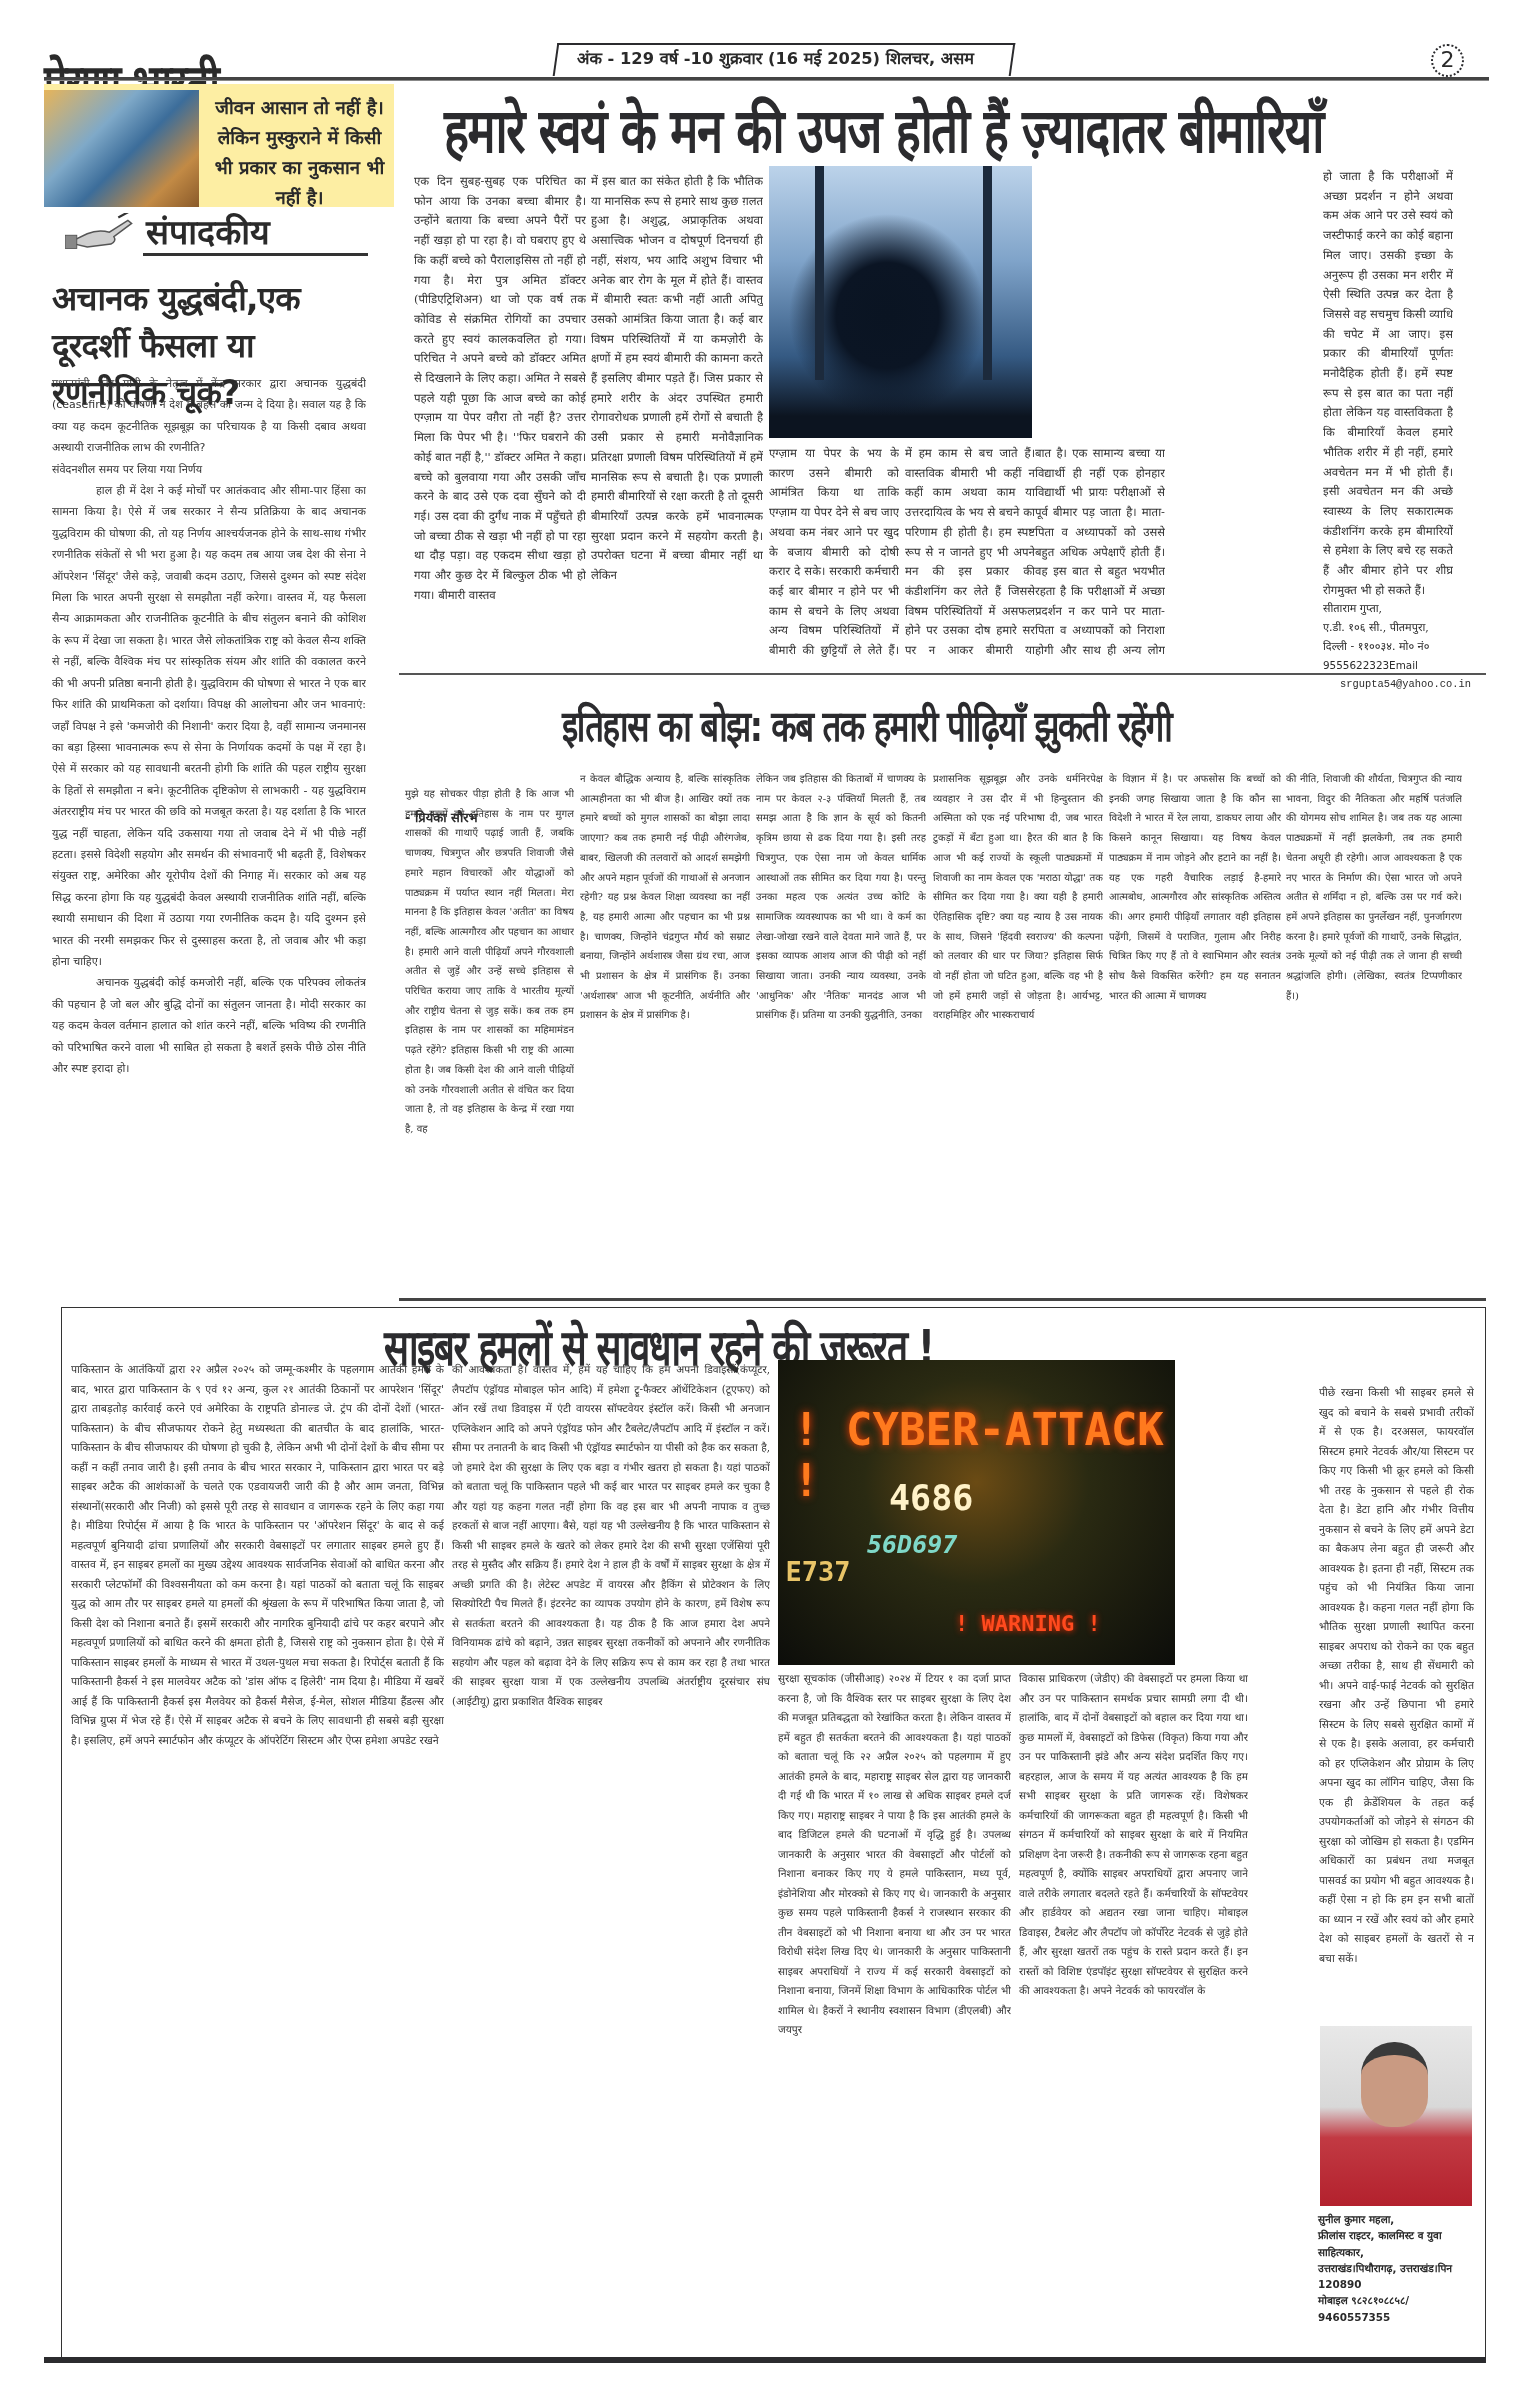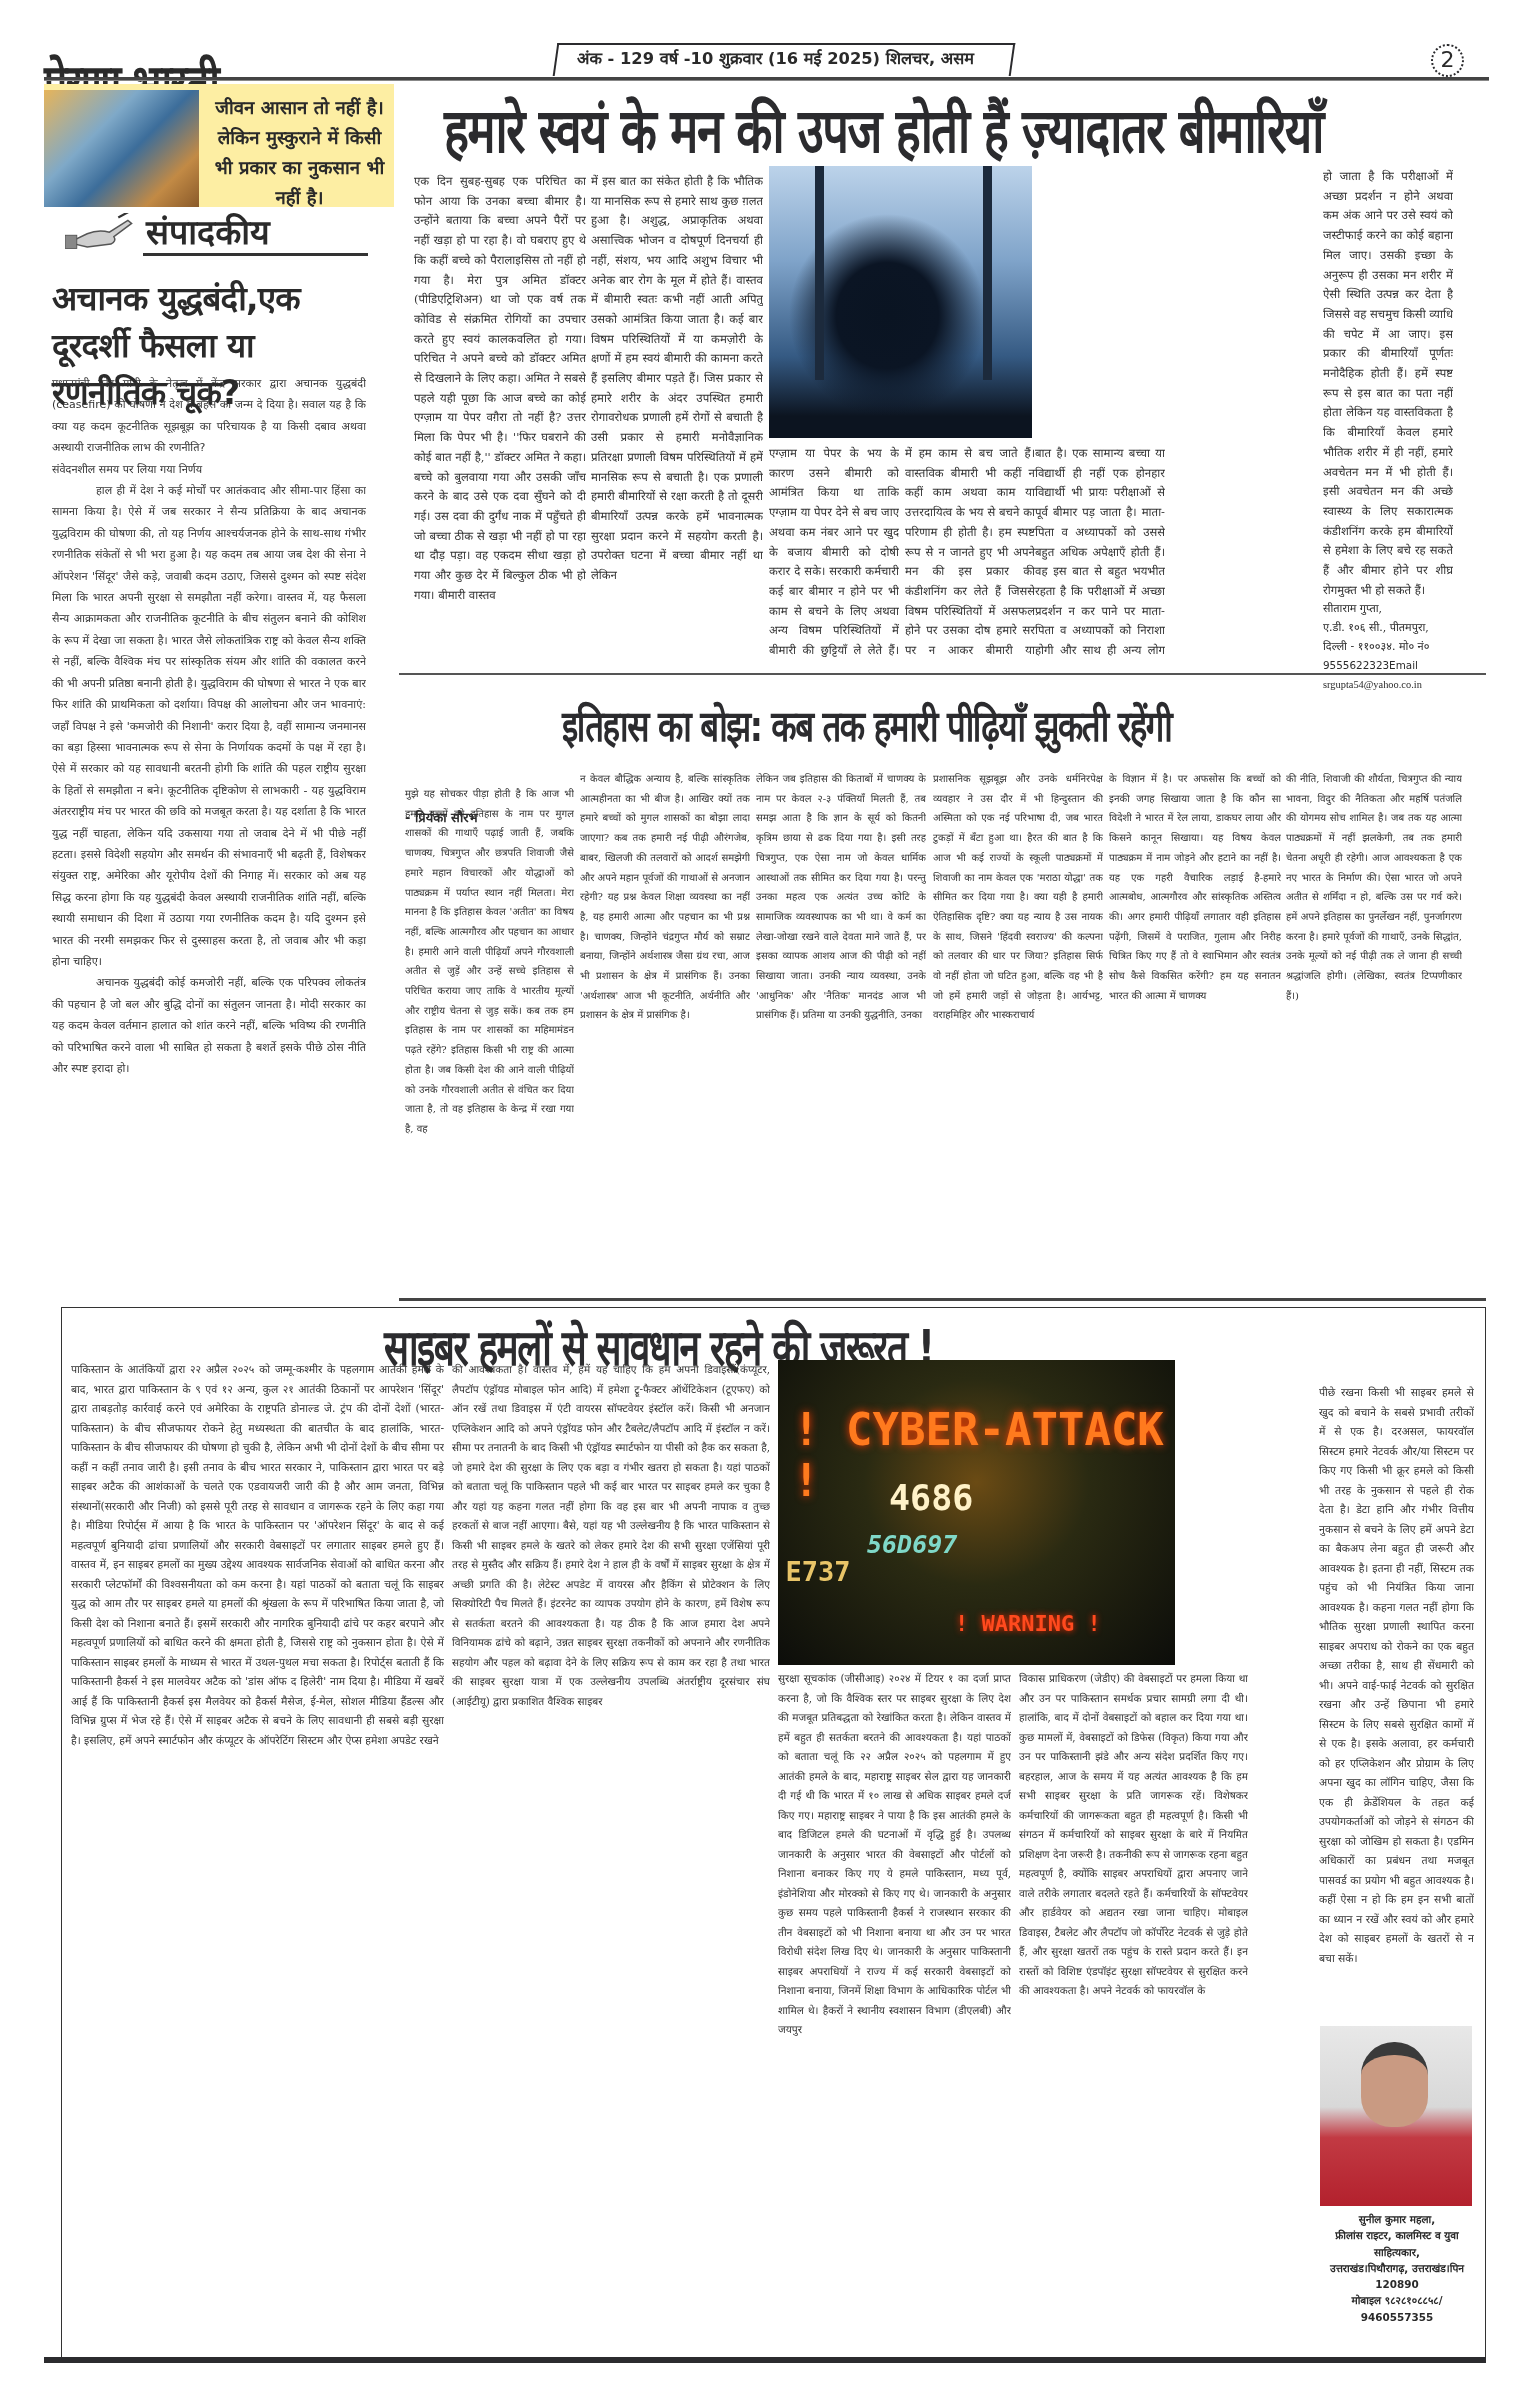--- a/index.html
+++ b/index.html
@@ -103,21 +103,21 @@
 <div class="col" style="left:769px; top:444px; width:130px; height:214px;">एग्ज़ाम या पेपर के भय के कारण उसने बीमारी को आमंत्रित किया था ताकि एग्ज़ाम या पेपर देने से बच जाए अथवा कम नंबर आने पर खुद के बजाय बीमारी को दोषी करार दे सके। सरकारी कर्मचारी कई बार बीमार न होने पर भी काम से बचने के लिए अथवा अन्य विषम परिस्थितियों में बीमारी की छुट्टियाँ ले लेते हैं। बीमारी की छुट्टी या सचमुच बीमार हो जाना दोनों एक ही स्थिति को दर्शाते हैं। दोनों</div>
 <div class="col" style="left:905px; top:444px; width:130px; height:214px;">में हम काम से बच जाते हैं। वास्तविक बीमारी भी कहीं न कहीं काम अथवा काम या उत्तरदायित्व के भय से बचने का परिणाम ही होती है। हम स्पष्ट रूप से न जानते हुए भी अपने मन की इस प्रकार की कंडीशनिंग कर लेते हैं जिससे विषम परिस्थितियों में असफल होने पर उसका दोष हमारे सर पर न आकर बीमारी या परिस्थितियों पर आ जाए। बच्चों व विद्यार्थियों में ये आम</div>
 <div class="col" style="left:1035px; top:444px; width:130px; height:214px;">बात है। एक सामान्य बच्चा या विद्यार्थी ही नहीं एक होनहार विद्यार्थी भी प्रायः परीक्षाओं से पूर्व बीमार पड़ जाता है। माता-पिता व अध्यापकों को उससे बहुत अधिक अपेक्षाएँ होती हैं। वह इस बात से बहुत भयभीत रहता है कि परीक्षाओं में अच्छा प्रदर्शन न कर पाने पर माता-पिता व अध्यापकों को निराशा होगी और साथ ही अन्य लोग उसका उपहास भी उड़ाएँगे। कई बार वह मात्र इसीलिए बीमार</div>
 
 <div class="col" style="left:1325px; top:167px; width:130px; height:433px; left:1323px;">हो जाता है कि परीक्षाओं में अच्छा प्रदर्शन न होने अथवा कम अंक आने पर उसे स्वयं को जस्टीफाई करने का कोई बहाना मिल जाए। उसकी इच्छा के अनुरूप ही उसका मन शरीर में ऐसी स्थिति उत्पन्न कर देता है जिससे वह सचमुच किसी व्याधि की चपेट में आ जाए। इस प्रकार की बीमारियाँ पूर्णतः मनोदैहिक होती हैं। हमें स्पष्ट रूप से इस बात का पता नहीं होता लेकिन यह वास्तविकता है कि बीमारियाँ केवल हमारे भौतिक शरीर में ही नहीं, हमारे अवचेतन मन में भी होती हैं। इसी अवचेतन मन की अच्छे स्वास्थ्य के लिए सकारात्मक कंडीशनिंग करके हम बीमारियों से हमेशा के लिए बचे रह सकते हैं और बीमार होने पर शीघ्र रोगमुक्त भी हो सकते हैं।</div>
 <div class="abs" style="left:1323px; top:599px; width:163px; font-size:11px; line-height:19px;">
   <div>सीताराम गुप्ता,</div>
   <div>ए.डी. १०६ सी., पीतमपुरा,</div>
   <div>दिल्ली - ११००३४. मो० नं०</div>
   <div style="font-family:'DejaVu Sans',sans-serif; font-size:10.4px;">9555622323Email</div>
-  <div style="font-family:Liberation Serif, serif; font-size:10.4px;">srgupta54@yahoo.co.in</div>
+  <div style="font-family:Liberation Mono, monospace; font-size:10.4px;margin-left:17px;">srgupta54@yahoo.co.in</div>
 </div>
 
 <div class="headline" style="left:562px; top:695px; font-size:33px; transform:scaleY(1.3);">इतिहास का बोझ: कब तक हमारी पीढ़ियाँ झुकती रहेंगी</div>
 <div class="abs bold-sans" style="left:405px; top:808px; font-size:13px;">- प्रियंका सौरभ</div>
 <div class="col col-small" style="left:405px; top:784px; width:169px; height:510px;">मुझे यह सोचकर पीड़ा होती है कि आज भी हमारे बच्चों को इतिहास के नाम पर मुगल शासकों की गाथाएँ पढ़ाई जाती हैं, जबकि चाणक्य, चित्रगुप्त और छत्रपति शिवाजी जैसे हमारे महान विचारकों और योद्धाओं को पाठ्यक्रम में पर्याप्त स्थान नहीं मिलता। मेरा मानना है कि इतिहास केवल 'अतीत' का विषय नहीं, बल्कि आत्मगौरव और पहचान का आधार है। हमारी आने वाली पीढ़ियाँ अपने गौरवशाली अतीत से जुड़ें और उन्हें सच्चे इतिहास से परिचित कराया जाए ताकि वे भारतीय मूल्यों और राष्ट्रीय चेतना से जुड़ सकें। कब तक हम इतिहास के नाम पर शासकों का महिमामंडन पढ़ते रहेंगे? इतिहास किसी भी राष्ट्र की आत्मा होता है। जब किसी देश की आने वाली पीढ़ियों को उनके गौरवशाली अतीत से वंचित कर दिया जाता है, तो वह इतिहास के केन्द्र में रखा गया है, वह</div>
 <div class="col col-small" style="left:580px; top:769px; width:170px; height:525px;">न केवल बौद्धिक अन्याय है, बल्कि सांस्कृतिक आत्महीनता का भी बीज है। आखिर क्यों तक हमारे बच्चों को मुगल शासकों का बोझा लादा जाएगा? कब तक हमारी नई पीढ़ी औरंगजेब, बाबर, खिलजी की तलवारों को आदर्श समझेगी और अपने महान पूर्वजों की गाथाओं से अनजान रहेगी? यह प्रश्न केवल शिक्षा व्यवस्था का नहीं है, यह हमारी आत्मा और पहचान का भी प्रश्न है। चाणक्य, जिन्होंने चंद्रगुप्त मौर्य को सम्राट बनाया, जिन्होंने अर्थशास्त्र जैसा ग्रंथ रचा, आज भी प्रशासन के क्षेत्र में प्रासंगिक हैं। उनका 'अर्थशास्त्र' आज भी कूटनीति, अर्थनीति और प्रशासन के क्षेत्र में प्रासंगिक है।</div>
 <div class="col col-small" style="left:756px; top:769px; width:170px; height:525px;">लेकिन जब इतिहास की किताबों में चाणक्य के नाम पर केवल २-३ पंक्तियाँ मिलती हैं, तब समझ आता है कि ज्ञान के सूर्य को कितनी कृत्रिम छाया से ढक दिया गया है। इसी तरह चित्रगुप्त, एक ऐसा नाम जो केवल धार्मिक आस्थाओं तक सीमित कर दिया गया है। परन्तु उनका महत्व एक अत्यंत उच्च कोटि के सामाजिक व्यवस्थापक का भी था। वे कर्म का लेखा-जोखा रखने वाले देवता माने जाते हैं, पर इसका व्यापक आशय आज की पीढ़ी को नहीं सिखाया जाता। उनकी न्याय व्यवस्था, उनके 'आधुनिक' और 'नैतिक' मानदंड आज भी प्रासंगिक हैं। प्रतिमा या उनकी युद्धनीति, उनका</div>
 <div class="col col-small" style="left:933px; top:769px; width:170px; height:525px;">प्रशासनिक सूझबूझ और उनके धर्मनिरपेक्ष व्यवहार ने उस दौर में भी हिन्दुस्तान की अस्मिता को एक नई परिभाषा दी, जब भारत टुकड़ों में बँटा हुआ था। हैरत की बात है कि आज भी कई राज्यों के स्कूली पाठ्यक्रमों में शिवाजी का नाम केवल एक 'मराठा योद्धा' तक सीमित कर दिया गया है। क्या यही है हमारी ऐतिहासिक दृष्टि? क्या यह न्याय है उस नायक के साथ, जिसने 'हिंदवी स्वराज्य' की कल्पना को तलवार की धार पर जिया? इतिहास सिर्फ वो नहीं होता जो घटित हुआ, बल्कि वह भी है जो हमें हमारी जड़ों से जोड़ता है। आर्यभट्ट, वराहमिहिर और भास्कराचार्य</div>
 <div class="col col-small" style="left:1109px; top:769px; width:172px; height:525px;">के विज्ञान में है। पर अफसोस कि बच्चों को इनकी जगह सिखाया जाता है कि कौन सा विदेशी ने भारत में रेल लाया, डाकघर लाया और किसने कानून सिखाया। यह विषय केवल पाठ्यक्रम में नाम जोड़ने और हटाने का नहीं है। यह एक गहरी वैचारिक लड़ाई है-हमारे आत्मबोध, आत्मगौरव और सांस्कृतिक अस्तित्व की। अगर हमारी पीढ़ियाँ लगातार वही इतिहास पढ़ेंगी, जिसमें वे पराजित, गुलाम और निरीह चित्रित किए गए हैं तो वे स्वाभिमान और स्वतंत्र सोच कैसे विकसित करेंगी? हम यह सनातन भारत की आत्मा में चाणक्य</div>
 <div class="col col-small" style="left:1286px; top:769px; width:176px; height:525px;">की नीति, शिवाजी की शौर्यता, चित्रगुप्त की न्याय भावना, विदुर की नैतिकता और महर्षि पतंजलि की योगमय सोच शामिल है। जब तक यह आत्मा पाठ्यक्रमों में नहीं झलकेगी, तब तक हमारी चेतना अधूरी ही रहेगी। आज आवश्यकता है एक नए भारत के निर्माण की। ऐसा भारत जो अपने अतीत से शर्मिंदा न हो, बल्कि उस पर गर्व करे। हमें अपने इतिहास का पुनर्लेखन नहीं, पुनर्जागरण करना है। हमारे पूर्वजों की गाथाएँ, उनके सिद्धांत, उनके मूल्यों को नई पीढ़ी तक ले जाना ही सच्ची श्रद्धांजलि होगी। (लेखिका, स्वतंत्र टिप्पणीकार हैं।)</div>
@@ -139,21 +139,21 @@
   <div class="cy-text" style="left:7.4px; top:196px; font-size:27px; color:#e8c468;">E737</div>
 </div>
 
 <div class="col" style="left:778px; top:1669px; width:233px; height:688px; font-size:10.4px; line-height:19.5px;">सुरक्षा सूचकांक (जीसीआइ) २०२४ में टियर १ का दर्जा प्राप्त करना है, जो कि वैश्विक स्तर पर साइबर सुरक्षा के लिए देश की मजबूत प्रतिबद्धता को रेखांकित करता है। लेकिन वास्तव में हमें बहुत ही सतर्कता बरतने की आवश्यकता है। यहां पाठकों को बताता चलूं कि २२ अप्रैल २०२५ को पहलगाम में हुए आतंकी हमले के बाद, महाराष्ट्र साइबर सेल द्वारा यह जानकारी दी गई थी कि भारत में १० लाख से अधिक साइबर हमले दर्ज किए गए। महाराष्ट्र साइबर ने पाया है कि इस आतंकी हमले के बाद डिजिटल हमले की घटनाओं में वृद्धि हुई है। उपलब्ध जानकारी के अनुसार भारत की वेबसाइटों और पोर्टलों को निशाना बनाकर किए गए ये हमले पाकिस्तान, मध्य पूर्व, इंडोनेशिया और मोरक्को से किए गए थे। जानकारी के अनुसार कुछ समय पहले पाकिस्तानी हैकर्स ने राजस्थान सरकार की तीन वेबसाइटों को भी निशाना बनाया था और उन पर भारत विरोधी संदेश लिख दिए थे। जानकारी के अनुसार पाकिस्तानी साइबर अपराधियों ने राज्य में कई सरकारी वेबसाइटों को निशाना बनाया, जिनमें शिक्षा विभाग के आधिकारिक पोर्टल भी शामिल थे। हैकरों ने स्थानीय स्वशासन विभाग (डीएलबी) और जयपुर</div>
 <div class="col" style="left:1019px; top:1669px; width:229px; height:688px; font-size:10.4px; line-height:19.5px;">विकास प्राधिकरण (जेडीए) की वेबसाइटों पर हमला किया था और उन पर पाकिस्तान समर्थक प्रचार सामग्री लगा दी थी। हालांकि, बाद में दोनों वेबसाइटों को बहाल कर दिया गया था। कुछ मामलों में, वेबसाइटों को डिफेस (विकृत) किया गया और उन पर पाकिस्तानी झंडे और अन्य संदेश प्रदर्शित किए गए। बहरहाल, आज के समय में यह अत्यंत आवश्यक है कि हम सभी साइबर सुरक्षा के प्रति जागरूक रहें। विशेषकर कर्मचारियों की जागरूकता बहुत ही महत्वपूर्ण है। किसी भी संगठन में कर्मचारियों को साइबर सुरक्षा के बारे में नियमित प्रशिक्षण देना जरूरी है। तकनीकी रूप से जागरूक रहना बहुत महत्वपूर्ण है, क्योंकि साइबर अपराधियों द्वारा अपनाए जाने वाले तरीके लगातार बदलते रहते हैं। कर्मचारियों के सॉफ्टवेयर और हार्डवेयर को अद्यतन रखा जाना चाहिए। मोबाइल डिवाइस, टैबलेट और लैपटॉप जो कॉर्पोरेट नेटवर्क से जुड़े होते हैं, और सुरक्षा खतरों तक पहुंच के रास्ते प्रदान करते हैं। इन रास्तों को विशिष्ट एंडपॉइंट सुरक्षा सॉफ्टवेयर से सुरक्षित करने की आवश्यकता है। अपने नेटवर्क को फायरवॉल के</div>
 <div class="col" style="left:1319px; top:1383px; width:155px; height:636px; font-size:10.7px; line-height:19.5px;">पीछे रखना किसी भी साइबर हमले से खुद को बचाने के सबसे प्रभावी तरीकों में से एक है। दरअसल, फायरवॉल सिस्टम हमारे नेटवर्क और/या सिस्टम पर किए गए किसी भी क्रूर हमले को किसी भी तरह के नुकसान से पहले ही रोक देता है। डेटा हानि और गंभीर वित्तीय नुकसान से बचने के लिए हमें अपने डेटा का बैकअप लेना बहुत ही जरूरी और आवश्यक है। इतना ही नहीं, सिस्टम तक पहुंच को भी नियंत्रित किया जाना आवश्यक है। कहना गलत नहीं होगा कि भौतिक सुरक्षा प्रणाली स्थापित करना साइबर अपराध को रोकने का एक बहुत अच्छा तरीका है, साथ ही सेंधमारी को भी। अपने वाई-फाई नेटवर्क को सुरक्षित रखना और उन्हें छिपाना भी हमारे सिस्टम के लिए सबसे सुरक्षित कामों में से एक है। इसके अलावा, हर कर्मचारी को हर एप्लिकेशन और प्रोग्राम के लिए अपना खुद का लॉगिन चाहिए, जैसा कि एक ही क्रेडेंशियल के तहत कई उपयोगकर्ताओं को जोड़ने से संगठन की सुरक्षा को जोखिम हो सकता है। एडमिन अधिकारों का प्रबंधन तथा मजबूत पासवर्ड का प्रयोग भी बहुत आवश्यक है। कहीं ऐसा न हो कि हम इन सभी बातों का ध्यान न रखें और स्वयं को और हमारे देश को साइबर हमलों के खतरों से न बचा सकें।</div>
 
 <div class="abs" id="author-photo">
   <div id="author-face"></div>
 </div>
-<div class="abs bold-sans" style="left:1318px; top:2211px; width:158px; text-align:center; font-size:10.4px; line-height:16.3px;">
+<div class="abs bold-sans" style="left:1318px; top:2211px; width:158px; font-size:10.4px; line-height:16.3px;">
   <div>सुनील कुमार महला,</div>
   <div>फ्रीलांस राइटर, कालमिस्ट व युवा साहित्यकार,</div>
   <div>उत्तराखंड।पिथौरागढ़, उत्तराखंड।पिन 120890</div>
   <div>मोबाइल ९८२८१०८८५८/</div>
   <div>9460557355</div>
 </div>
 <div class="abs" id="cyber-bottom-bar"></div>
 
 
 </body></html>

